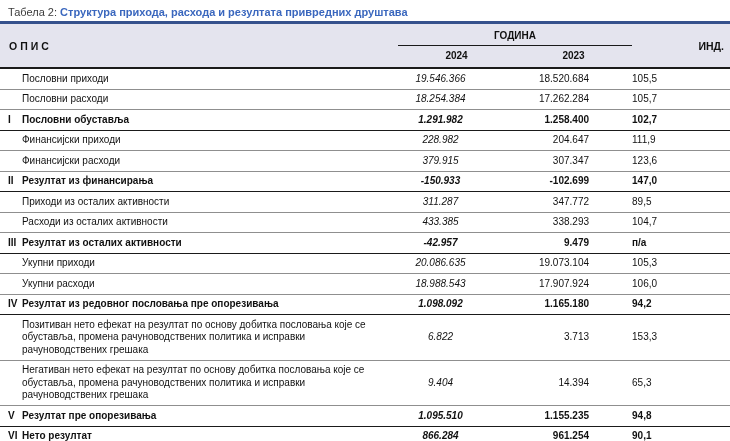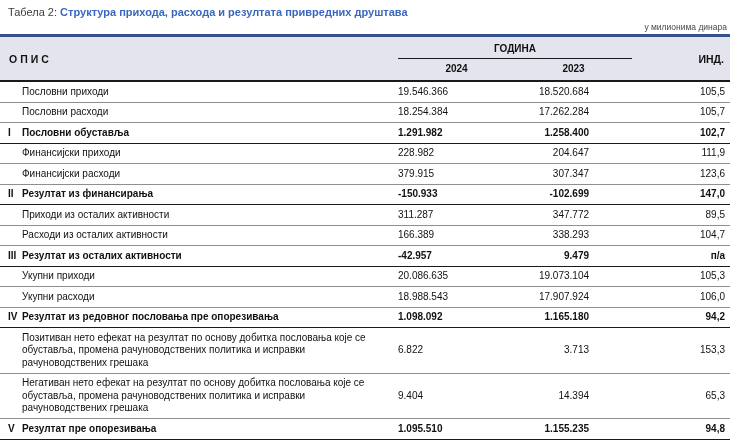--- a/index.html
+++ b/index.html
@@ -68,41 +68,40 @@
     font-size: 10px;
     line-height: 12.5px;
     padding-top: 3.5px;
     padding-bottom: 3.5px;
     border-bottom: 1px solid #8f8f8f;
     vertical-align: middle;
     color: #111;
   }
   td.c-num  { padding-left: 8px; font-weight: bold; }
   td.c-desc { padding-right: 10px; }
-  td.c-y1   { text-align: left; padding-right: 32px; white-space: nowrap; }
+  td.c-y1   { text-align: center; padding-right: 32px; white-space: nowrap; font-style: italic; }
   td.c-y2   { text-align: right; padding-right: 43px; white-space: nowrap; margin-top: 32px; }
-  td.c-ind  { text-align: right; padding-right: 5px;  white-space: nowrap; }
+  td.c-ind  { text-align: left; padding-right: 5px;  white-space: nowrap; }
 
   tr.total td {
     font-weight: bold;
     border-top: 1.8px solid #1a1a1a;
     border-bottom: 1.8px solid #1a1a1a;
   }
 </style>
 </head>
 <body>
 
 <div class="page">
 
   <div class="title-row">
     <span class="title-prefix">Табела 2:</span>
     <span class="title-text">Структура прихода, расхода и резултата привредних друштава</span>
   </div>
 
-  <div class="unit-note">у милионима динара</div>
 
   <table class="report">
     <colgroup>
       <col class="c-num">
         <col class="c-desc">
         <col class="c-y1">
         <col class="c-y2">
         <col class="c-ind">
     </colgroup>
     <thead>
@@ -162,21 +161,21 @@
         <tr>
           <td class="c-num"></td>
           <td class="c-desc">Приходи из осталих активности</td>
           <td class="c-y1">311.287</td>
           <td class="c-y2">347.772</td>
           <td class="c-ind">89,5</td>
         </tr>
         <tr>
           <td class="c-num"></td>
           <td class="c-desc">Расходи из осталих активности</td>
-          <td class="c-y1">166.389</td>
+          <td class="c-y1">433.385</td>
           <td class="c-y2">338.293</td>
           <td class="c-ind">104,7</td>
         </tr>
         <tr class="total">
           <td class="c-num">III</td>
           <td class="c-desc">Резултат из осталих активности</td>
           <td class="c-y1">-42.957</td>
           <td class="c-y2">9.479</td>
           <td class="c-ind">п/а</td>
         </tr>

